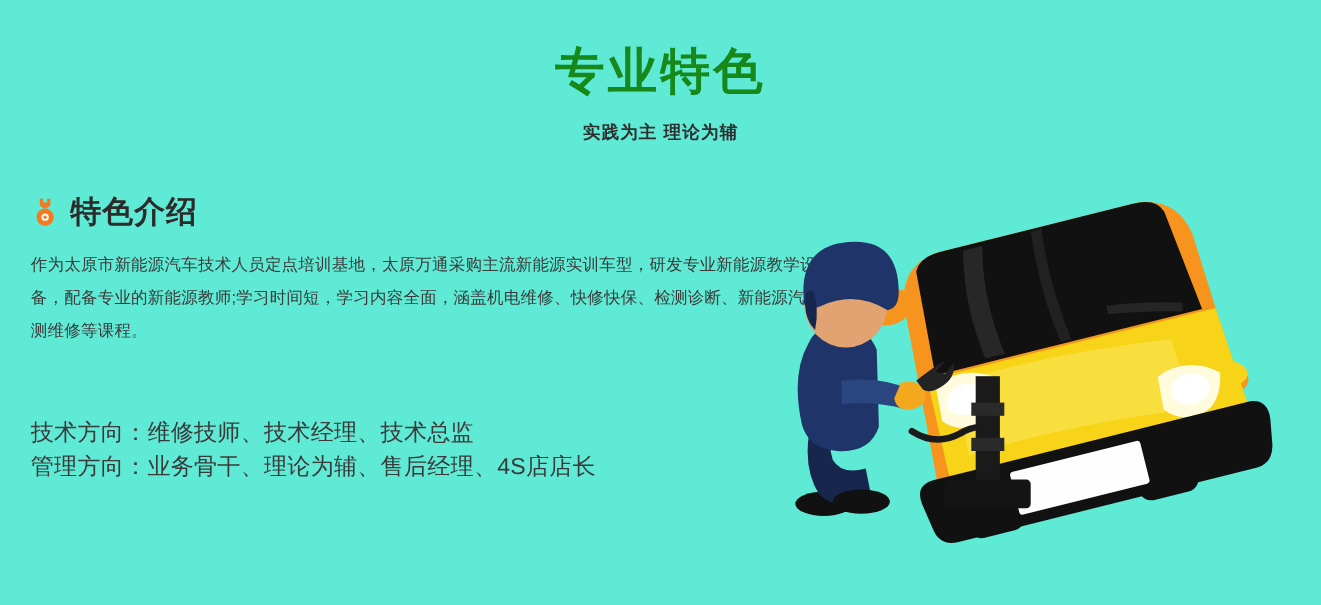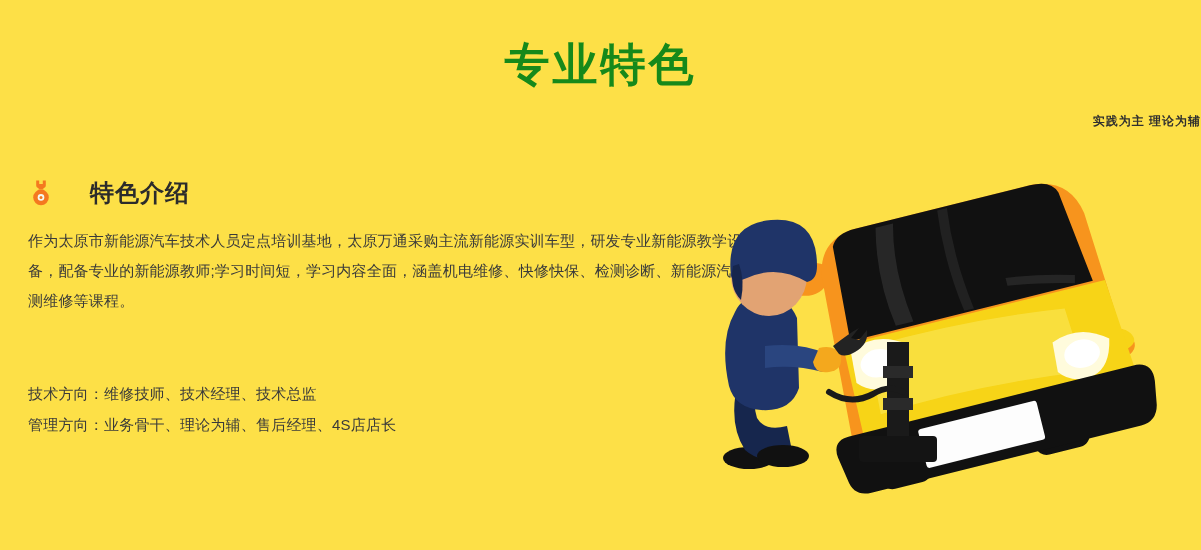--- a/index.html
+++ b/index.html
@@ -12,47 +12,46 @@
     height: 550px;
     overflow: hidden;
     background: #f3faf3;
     font-family: "Liberation Sans", "DejaVu Sans", sans-serif;
     -webkit-font-smoothing: antialiased;
   }
   #page {
     position: relative;
     width: 1201px;
     height: 550px;
-    background: #fde047;
+    background: #5eead4;
   }
 
   
   .header {
     position: absolute;
     top: 38px;
     left: 0;
     width: 1201px;
     text-align: center;
   }
   .page-title {
     font-size: 45px;
     line-height: 54px;
     font-weight: bold;
     color: #16891a;
     letter-spacing: 3px;
     margin: 0;
   }
   .page-subtitle {
-    font-size: 12px;
+    font-size: 16px;
     line-height: 22px;
     font-weight: bold;
     color: #2f2f2f;
     letter-spacing: 1px;
     margin: 18px 0 0 0;
-    text-align: right;
   }
 
   
   .content {
     position: absolute;
     left: 28px;
     top: 178px;
     width: 740px;
   }
   .section { margin-bottom: 0; }
@@ -63,37 +62,37 @@
   }
   .section-icon {
     width: 26px;
     height: 30px;
     display: flex;
     align-items: center;
     justify-content: center;
     flex: 0 0 26px;
   }
   .section-title {
-    font-size: 24px;
+    font-size: 28px;
     font-weight: bold;
     color: #2b2b2b;
     letter-spacing: 1px;
-    margin-left: 36px;
+    margin-left: 10px;
   }
   .section-body {
     margin-top: 18px;
     font-size: 15px;
     line-height: 30px;
     color: #3a3a3a;
     letter-spacing: 0.2px;
   }
   .section-body p { margin: 0; }
   .career { margin-top: 14px; }
   .career-line {
-    font-size: 15px;
+    font-size: 21px;
     line-height: 31px;
     color: #3a3a3a;
     letter-spacing: 0.2px;
     margin: 0;
   }
   #section-feature { margin-bottom: 62px; }
 
   
   .illustration {
     position: absolute;

